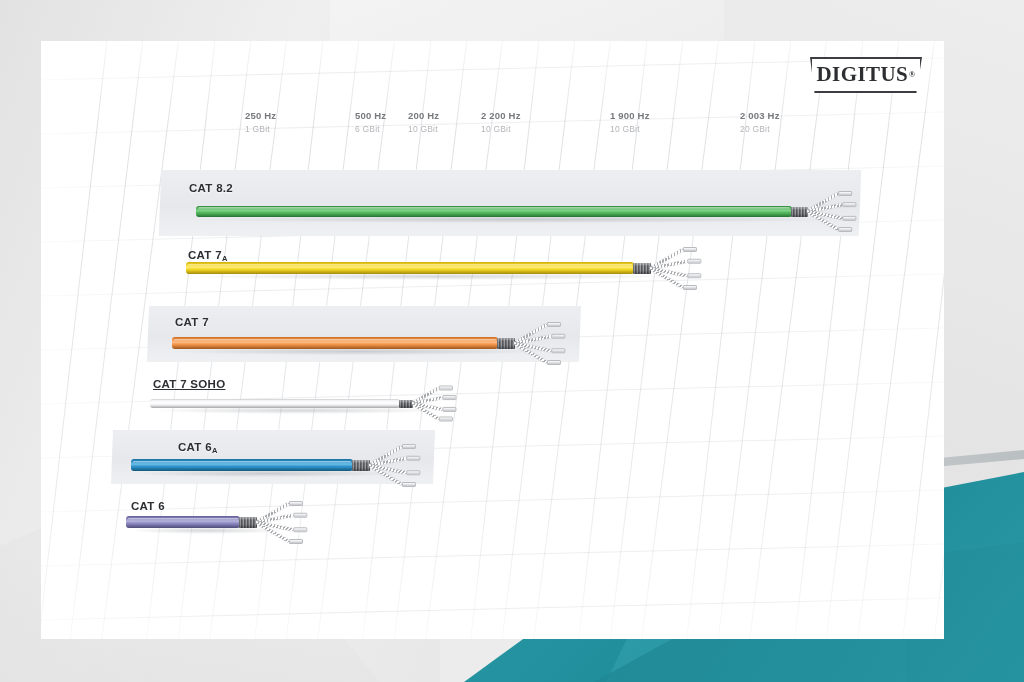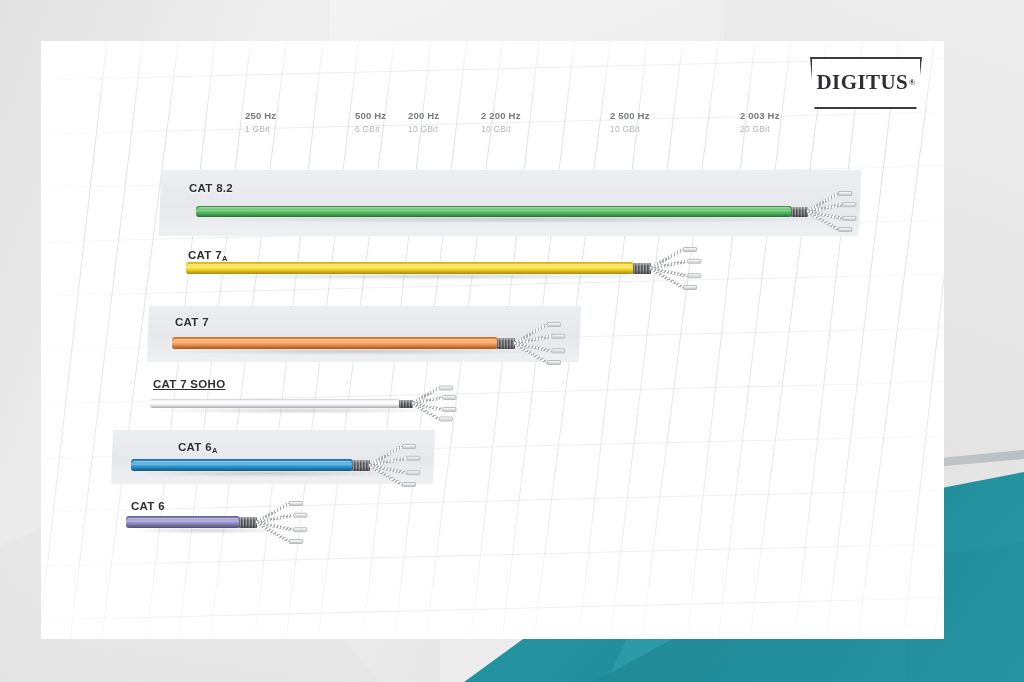--- a/index.html
+++ b/index.html
@@ -206,21 +206,21 @@
     height: 7px;
     background: radial-gradient(ellipse at center,
                 rgba(120,125,132,.30) 0%, rgba(120,125,132,0) 72%);
     border-radius: 50%;
   }
 
   
   #logo {
     position: absolute;
     right: 22px; top: 16px;
-    width: 112px; height: 52px;
+    width: 112px; height: 36px;
   }
   #logo .logo-shape {
     position: absolute; inset: 0;
     border: 2px solid #3b3d40;
     clip-path: polygon(0 0, 100% 0, 95% 100%, 4% 100%);
     background: #ffffff;
   }
   #logo .logo-text {
     position: absolute;
     inset: 0;
@@ -317,21 +317,21 @@
         </div>
         <div class="freq-col" style="left: 367px; top: 69px;">
           <div class="freq-hz">200 Hz</div>
           <div class="freq-gbit">10 GBit</div>
         </div>
         <div class="freq-col" style="left: 440px; top: 69px;">
           <div class="freq-hz">2 200 Hz</div>
           <div class="freq-gbit">10 GBit</div>
         </div>
         <div class="freq-col" style="left: 569px; top: 69px;">
-          <div class="freq-hz">2 500 Hz</div>
+          <div class="freq-hz">1 900 Hz</div>
           <div class="freq-gbit">10 GBit</div>
         </div>
         <div class="freq-col" style="left: 699px; top: 69px;">
           <div class="freq-hz">2 003 Hz</div>
           <div class="freq-gbit">20 GBit</div>
         </div>
       </div>
 
     <div id="cables">
         <div class="cable-row" style="left: 0px; top: 0px; width: 903px; height: 598px;">

